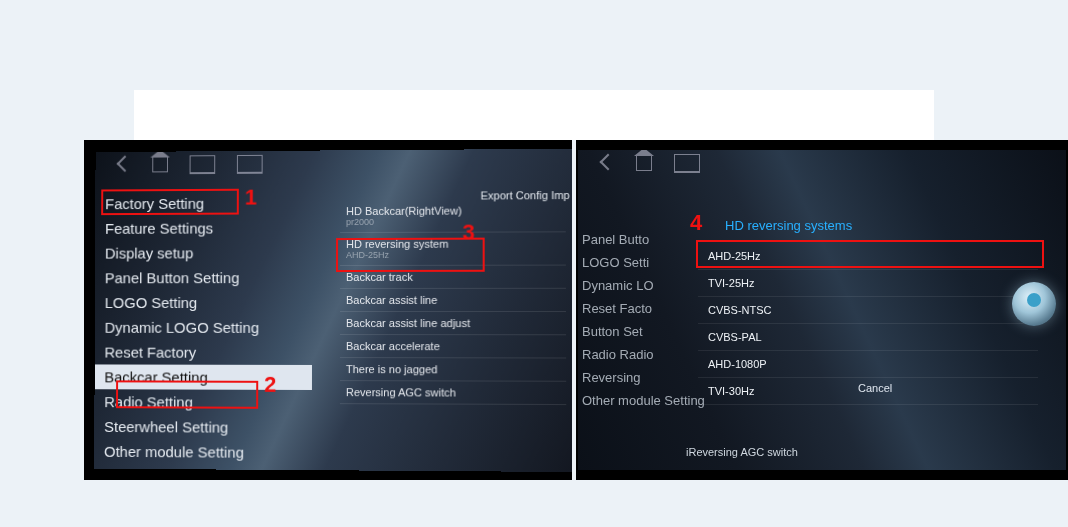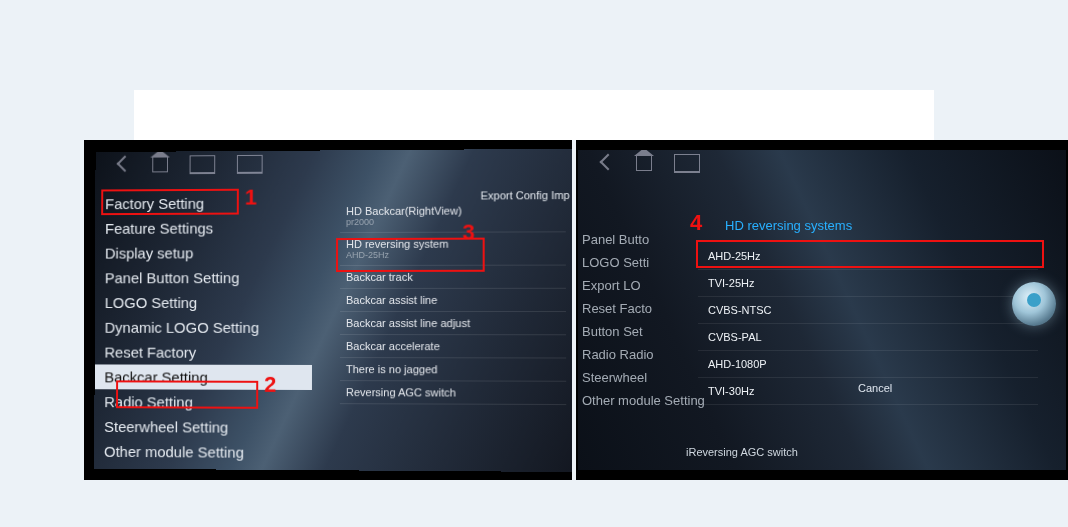--- a/index.html
+++ b/index.html
@@ -116,25 +116,25 @@
   <div class="device right-dev">
     <div class="navbar">
       <span class="nav-ic back"></span>
       <span class="nav-ic home"></span>
       <span class="nav-ic"></span>
     </div>
 
     <div class="dimmenu">
       <div>Panel Butto</div>
       <div>LOGO Setti</div>
-      <div>Export LO</div>
+      <div>Dynamic LO</div>
       <div>Reset Facto</div>
       <div>Button Set</div>
       <div>Radio Radio</div>
-      <div>Steerwheel</div>
+      <div>Reversing</div>
       <div>Other module Setting</div>
     </div>
 
     <div class="dlg-title">HD reversing systems</div>
     <div class="dlg-list">
       <div class="opt">AHD-25Hz</div>
       <div class="opt">TVI-25Hz</div>
       <div class="opt">CVBS-NTSC</div>
       <div class="opt">CVBS-PAL</div>
       <div class="opt">AHD-1080P</div>

